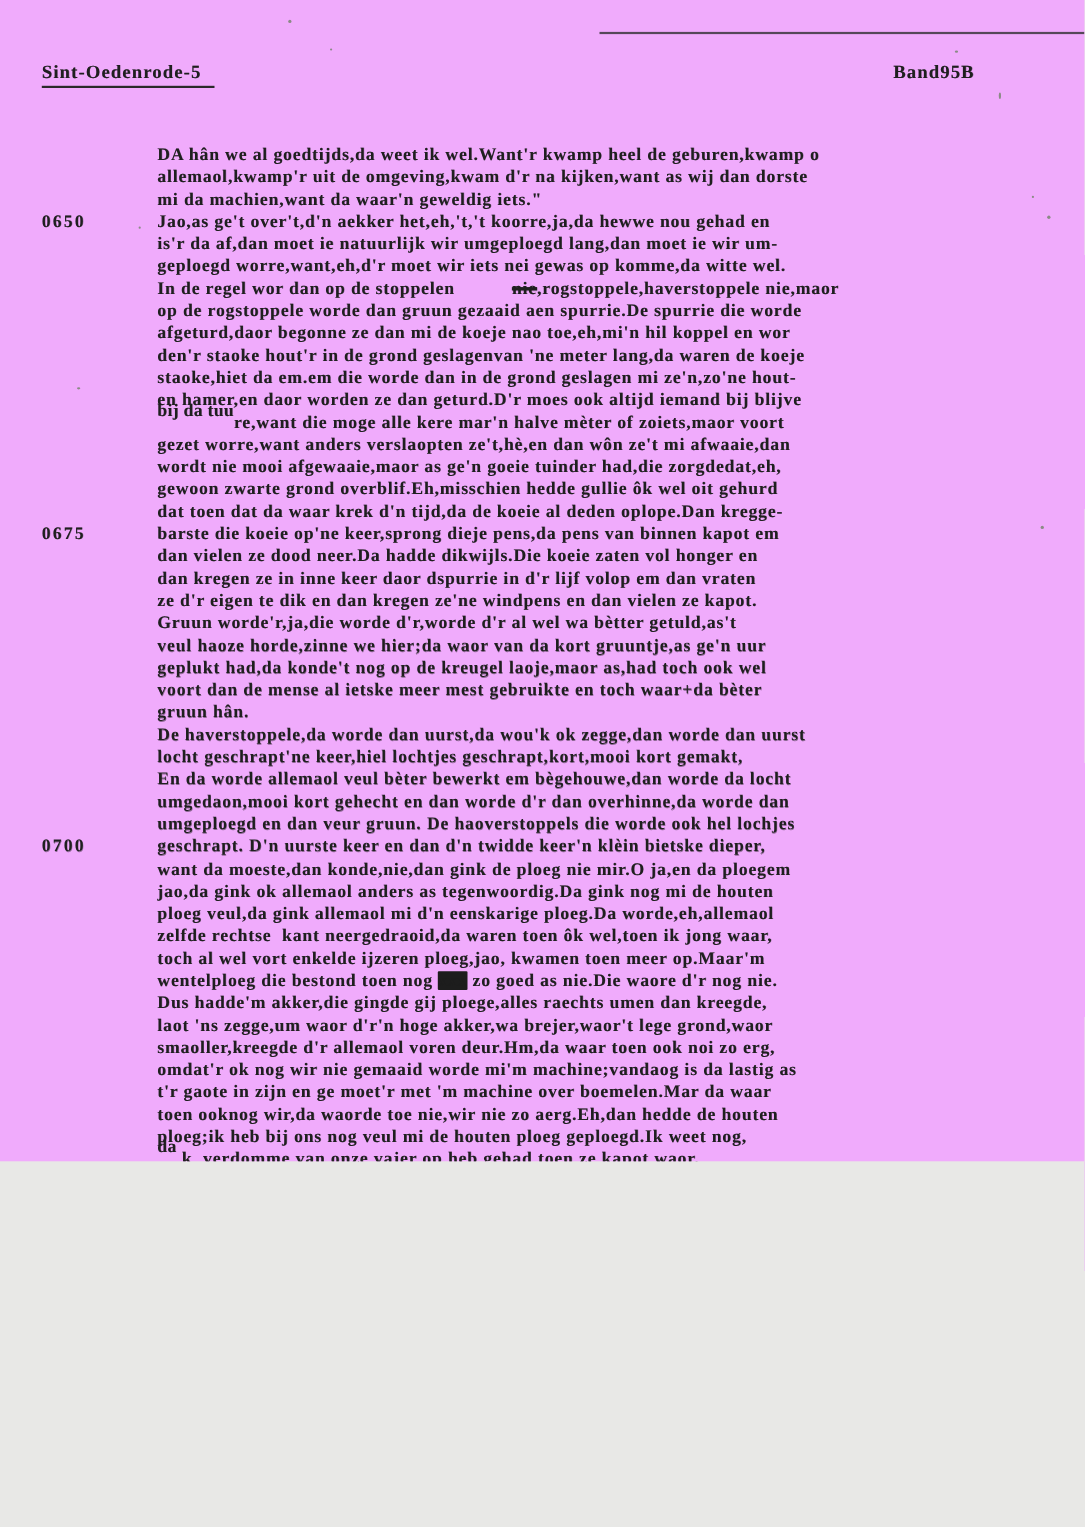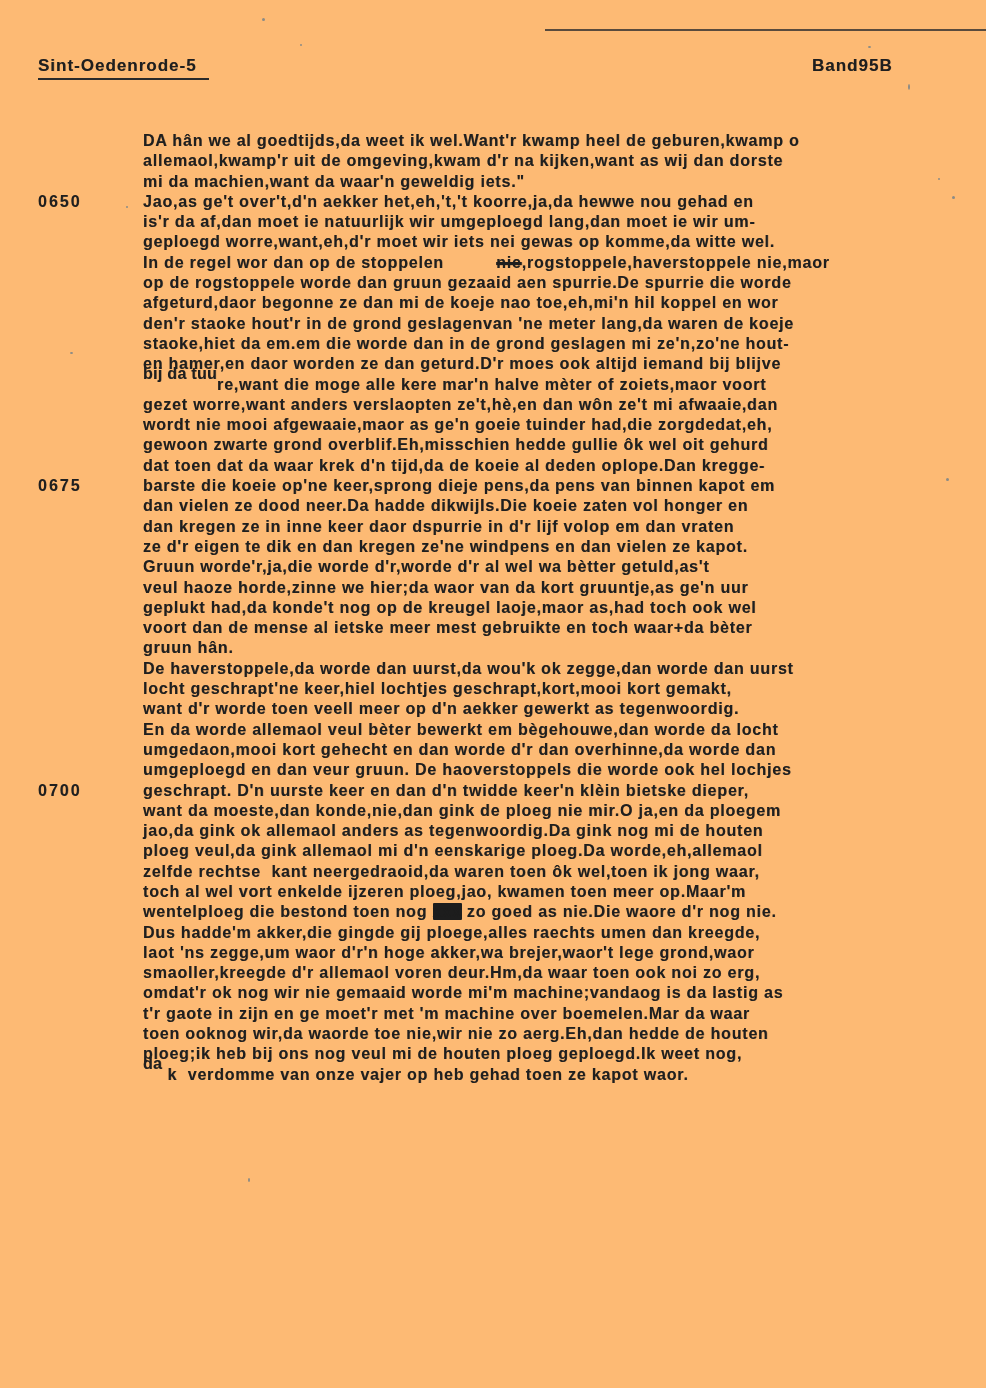--- a/index.html
+++ b/index.html
@@ -1,22 +1,22 @@
 <!DOCTYPE html>
 <html><head>
 <meta charset="utf-8">
 <style>
   html,body{margin:0;padding:0;background:#e8e8e6;}
   .page{
     position:relative;
-    width:986px;height:1388px;
+    width:986px;height:1056px;
     margin:0 auto;
-    background:#fdba74;
+    background:#f0abfc;
     overflow:hidden;
-    font-family:Liberation Sans, sans-serif;
+    font-family:Liberation Serif, serif;
     color:#1f1f1f;
   }
   .scan-edge{
     position:absolute;top:29px;left:545px;right:0;height:2px;
     background:#2f2f2f;opacity:.8;
   }
   .doc-id{
     position:absolute;top:56px;left:38px;
     font-size:17px;font-weight:700;letter-spacing:1px;
     border-bottom:2.5px solid #2a2a2a;
@@ -78,21 +78,20 @@
       <div class="line"><span class="seg n">dan vielen ze dood neer.Da hadde dikwijls.Die koeie zaten vol honger en</span></div>
       <div class="line"><span class="seg n">dan kregen ze in inne keer daor dspurrie in d'r lijf volop em dan vraten</span></div>
       <div class="line"><span class="seg n">ze d'r eigen te dik en dan kregen ze'ne windpens en dan vielen ze kapot.</span></div>
       <div class="line"><span class="seg n">Gruun worde'r,ja,die worde d'r,worde d'r al wel wa bètter getuld,as't</span></div>
       <div class="line"><span class="seg n">veul haoze horde,zinne we hier;da waor van da kort gruuntje,as ge'n uur</span></div>
       <div class="line"><span class="seg n">geplukt had,da konde't nog op de kreugel laoje,maor as,had toch ook wel</span></div>
       <div class="line"><span class="seg n">voort dan de mense al ietske meer mest gebruikte en toch waar+da bèter</span></div>
       <div class="line"><span class="seg n">gruun hân.</span></div>
       <div class="line"><span class="seg n">De haverstoppele,da worde dan uurst,da wou'k ok zegge,dan worde dan uurst</span></div>
       <div class="line"><span class="seg n">locht geschrapt'ne keer,hiel lochtjes geschrapt,kort,mooi kort gemakt,</span></div>
-      <div class="line"><span class="seg n">want d'r worde toen veell meer op d'n aekker gewerkt as tegenwoordig.</span></div>
       <div class="line"><span class="seg n">En da worde allemaol veul bèter bewerkt em bègehouwe,dan worde da locht</span></div>
       <div class="line"><span class="seg n">umgedaon,mooi kort gehecht en dan worde d'r dan overhinne,da worde dan</span></div>
       <div class="line"><span class="seg n">umgeploegd en dan veur gruun. De haoverstoppels die worde ook hel lochjes</span></div>
       <div class="line"><span class="margin-label seg">0700</span><span class="seg n">geschrapt. D'n uurste keer en dan d'n twidde keer'n klèin bietske dieper,</span></div>
       <div class="line"><span class="seg n">want da moeste,dan konde,nie,dan gink de ploeg nie mir.O ja,en da ploegem</span></div>
       <div class="line"><span class="seg n">jao,da gink ok allemaol anders as tegenwoordig.Da gink nog mi de houten</span></div>
       <div class="line"><span class="seg n">ploeg veul,da gink allemaol mi d'n eenskarige ploeg.Da worde,eh,allemaol</span></div>
       <div class="line"><span class="seg n">zelfde rechtse  kant neergedraoid,da waren toen ôk wel,toen ik jong waar,</span></div>
       <div class="line"><span class="seg n">toch al wel vort enkelde ijzeren ploeg,jao, kwamen toen meer op.Maar'm</span></div>
       <div class="line"><span class="seg n">wentelploeg die bestond toen nog </span><span class="seg redact">xxx</span><span class="seg n"> zo goed as nie.Die waore d'r nog nie.</span></div>

